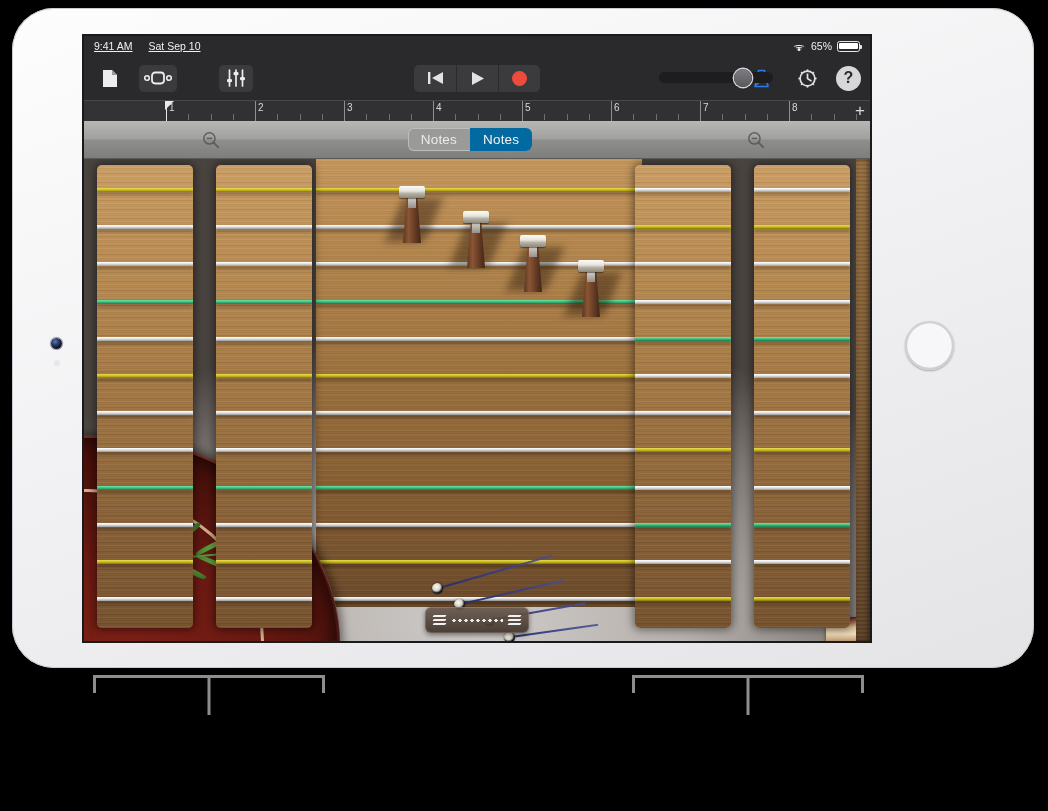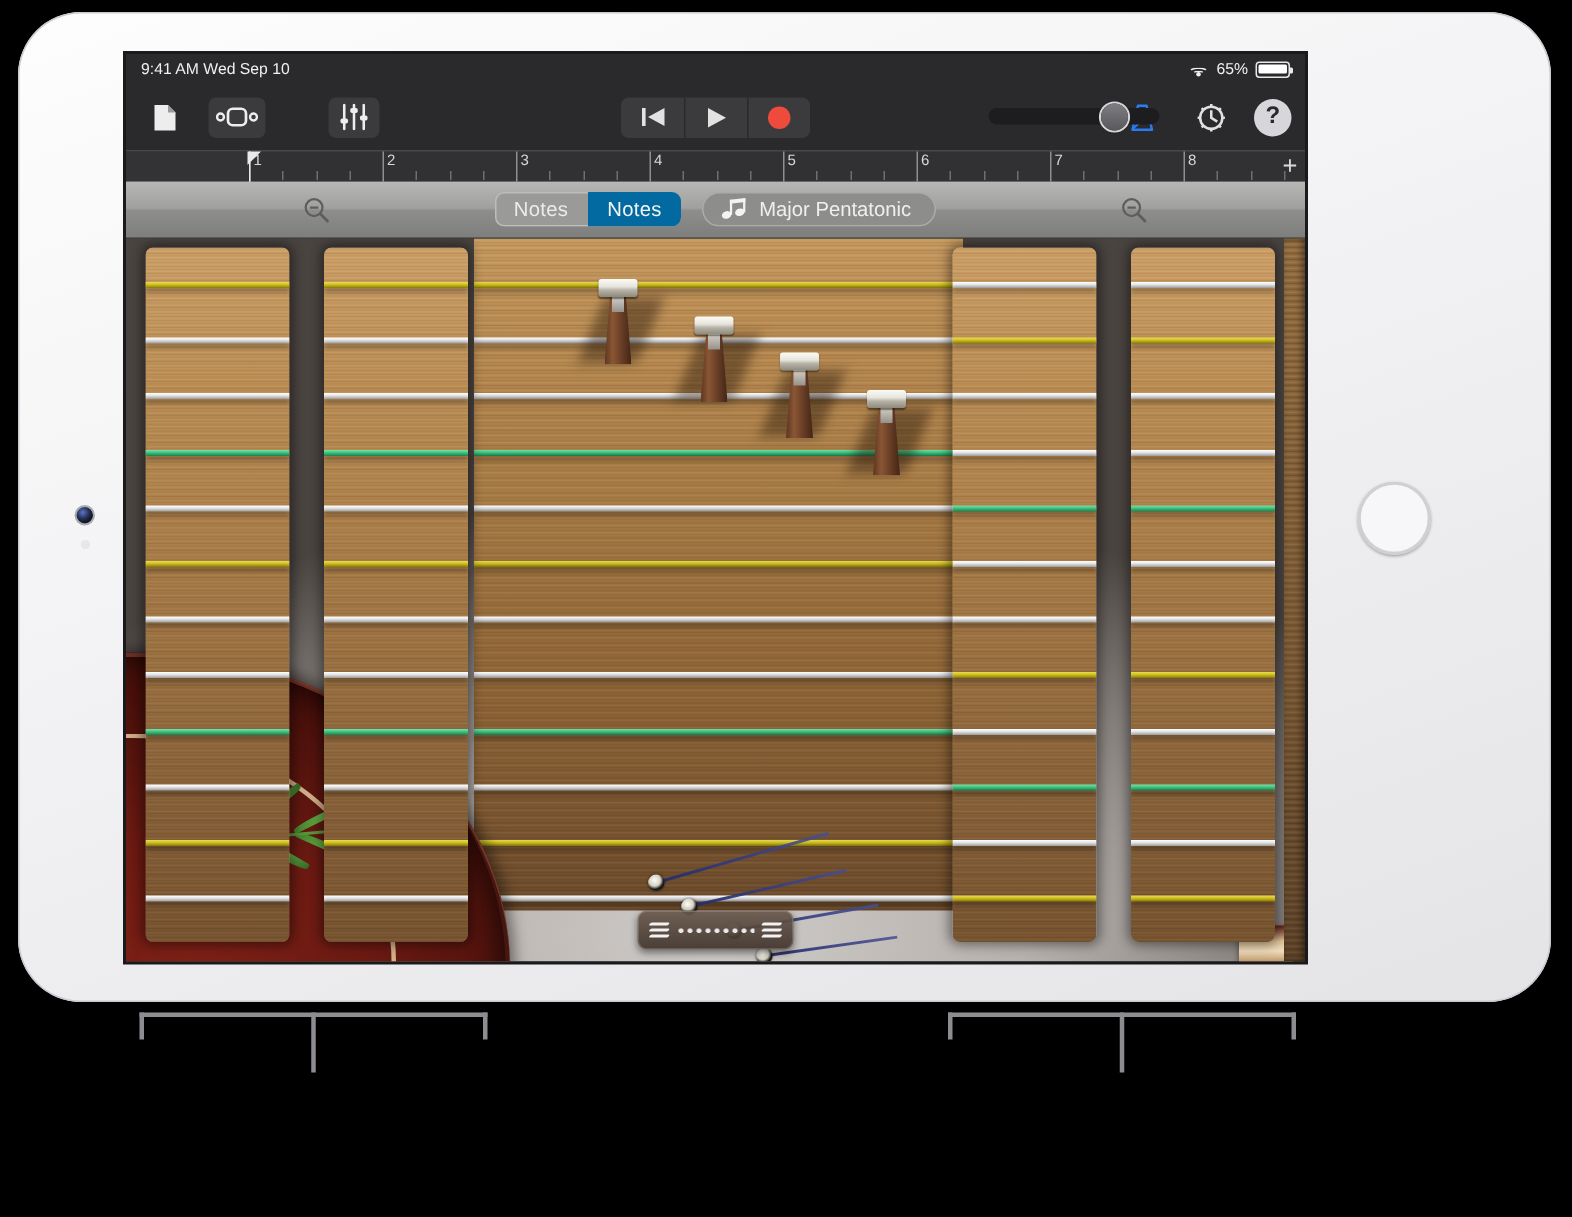--- a/index.html
+++ b/index.html
@@ -45,21 +45,21 @@
     background: #000; overflow: hidden;
     box-shadow: 0 0 0 2px #1a1a1c;
   }
 
   
   #statusbar {
     position: relative; height: 20px; background: #2a2a2c;
     display: flex; align-items: center; padding: 0 10px;
     color: #f0f0f0; font-size: 10.5px;
   }
-  #sb-left { display: flex; gap: 3px; }
+  #sb-left { display: flex; gap: 16px; text-decoration: underline; }
   #sb-right { margin-left: auto; display: flex; align-items: center; gap: 5px; }
   .wifi-ico { width: 13px; height: 10px; position: relative; }
   .wifi-ico i {
     position: absolute; left: 50%; bottom: 0; transform: translateX(-50%);
     border: 1.4px solid #f0f0f0; border-bottom-color: transparent;
     border-left-color: transparent; border-right-color: transparent;
     border-radius: 50%;
   }
   .wifi-ico i:nth-child(1){ width: 13px; height: 6.5px; }
   .wifi-ico i:nth-child(2){ width: 8px;  height: 4px; }
@@ -324,21 +324,21 @@
 
   <div id="camera"></div>
   <div id="sensor"></div>
   <div id="home-button"></div>
 
   <div id="screen">
 
     <div id="statusbar">
       <div id="sb-left">
         <span>9:41 AM</span>
-        <span>Wed Sep 10</span>
+        <span>Sat Sep 10</span>
       </div>
       <div id="sb-right">
         <span class="wifi-ico">
             <i></i>
             <i></i>
             <i></i>
           </span>
         <span>65%</span>
         <span class="batt">
             <i style="width:100%"></i>
@@ -502,32 +502,20 @@
           <line x1="4.6" y1="7.4" x2="10.2" y2="7.4" stroke="#5e5e5c" stroke-width="1.5"></line>
           <line x1="11.5" y1="11.5" x2="16.3" y2="16.3" stroke="#5e5e5c" stroke-width="1.9" stroke-linecap="round"></line>
         </svg>
       </div>
 
       <div class="seg">
         <div class="seg-item">Notes</div>
         <div class="seg-item active">Notes</div>
       </div>
 
-      <div class="scale-pill">
-        <svg width="17" height="15" viewBox="0 0 17 15">
-          <g fill="#f3f3f3">
-            <ellipse cx="3.4" cy="11.3" rx="3.2" ry="2.5" transform="rotate(-18 3.4 11.3)"></ellipse>
-            <ellipse cx="12.2" cy="9.5" rx="3.2" ry="2.5" transform="rotate(-18 12.2 9.5)"></ellipse>
-            <rect x="5.6" y="1.2" width="1.5" height="10"></rect>
-            <rect x="14.4" y="0.3" width="1.5" height="9.3"></rect>
-            <path d="M5.6 1.2L15.9 0v2.6L5.6 3.8z"></path>
-          </g>
-        </svg>
-        <span>Major Pentatonic</span>
-      </div>
 
       <div class="zoom-out-btn" style="right:100px">
         <svg width="18" height="18" viewBox="0 0 18 18">
           <circle cx="7.4" cy="7.4" r="5.6" fill="none" stroke="#5e5e5c" stroke-width="1.5"></circle>
           <line x1="4.6" y1="7.4" x2="10.2" y2="7.4" stroke="#5e5e5c" stroke-width="1.5"></line>
           <line x1="11.5" y1="11.5" x2="16.3" y2="16.3" stroke="#5e5e5c" stroke-width="1.9" stroke-linecap="round"></line>
         </svg>
       </div>
     </div>
 

